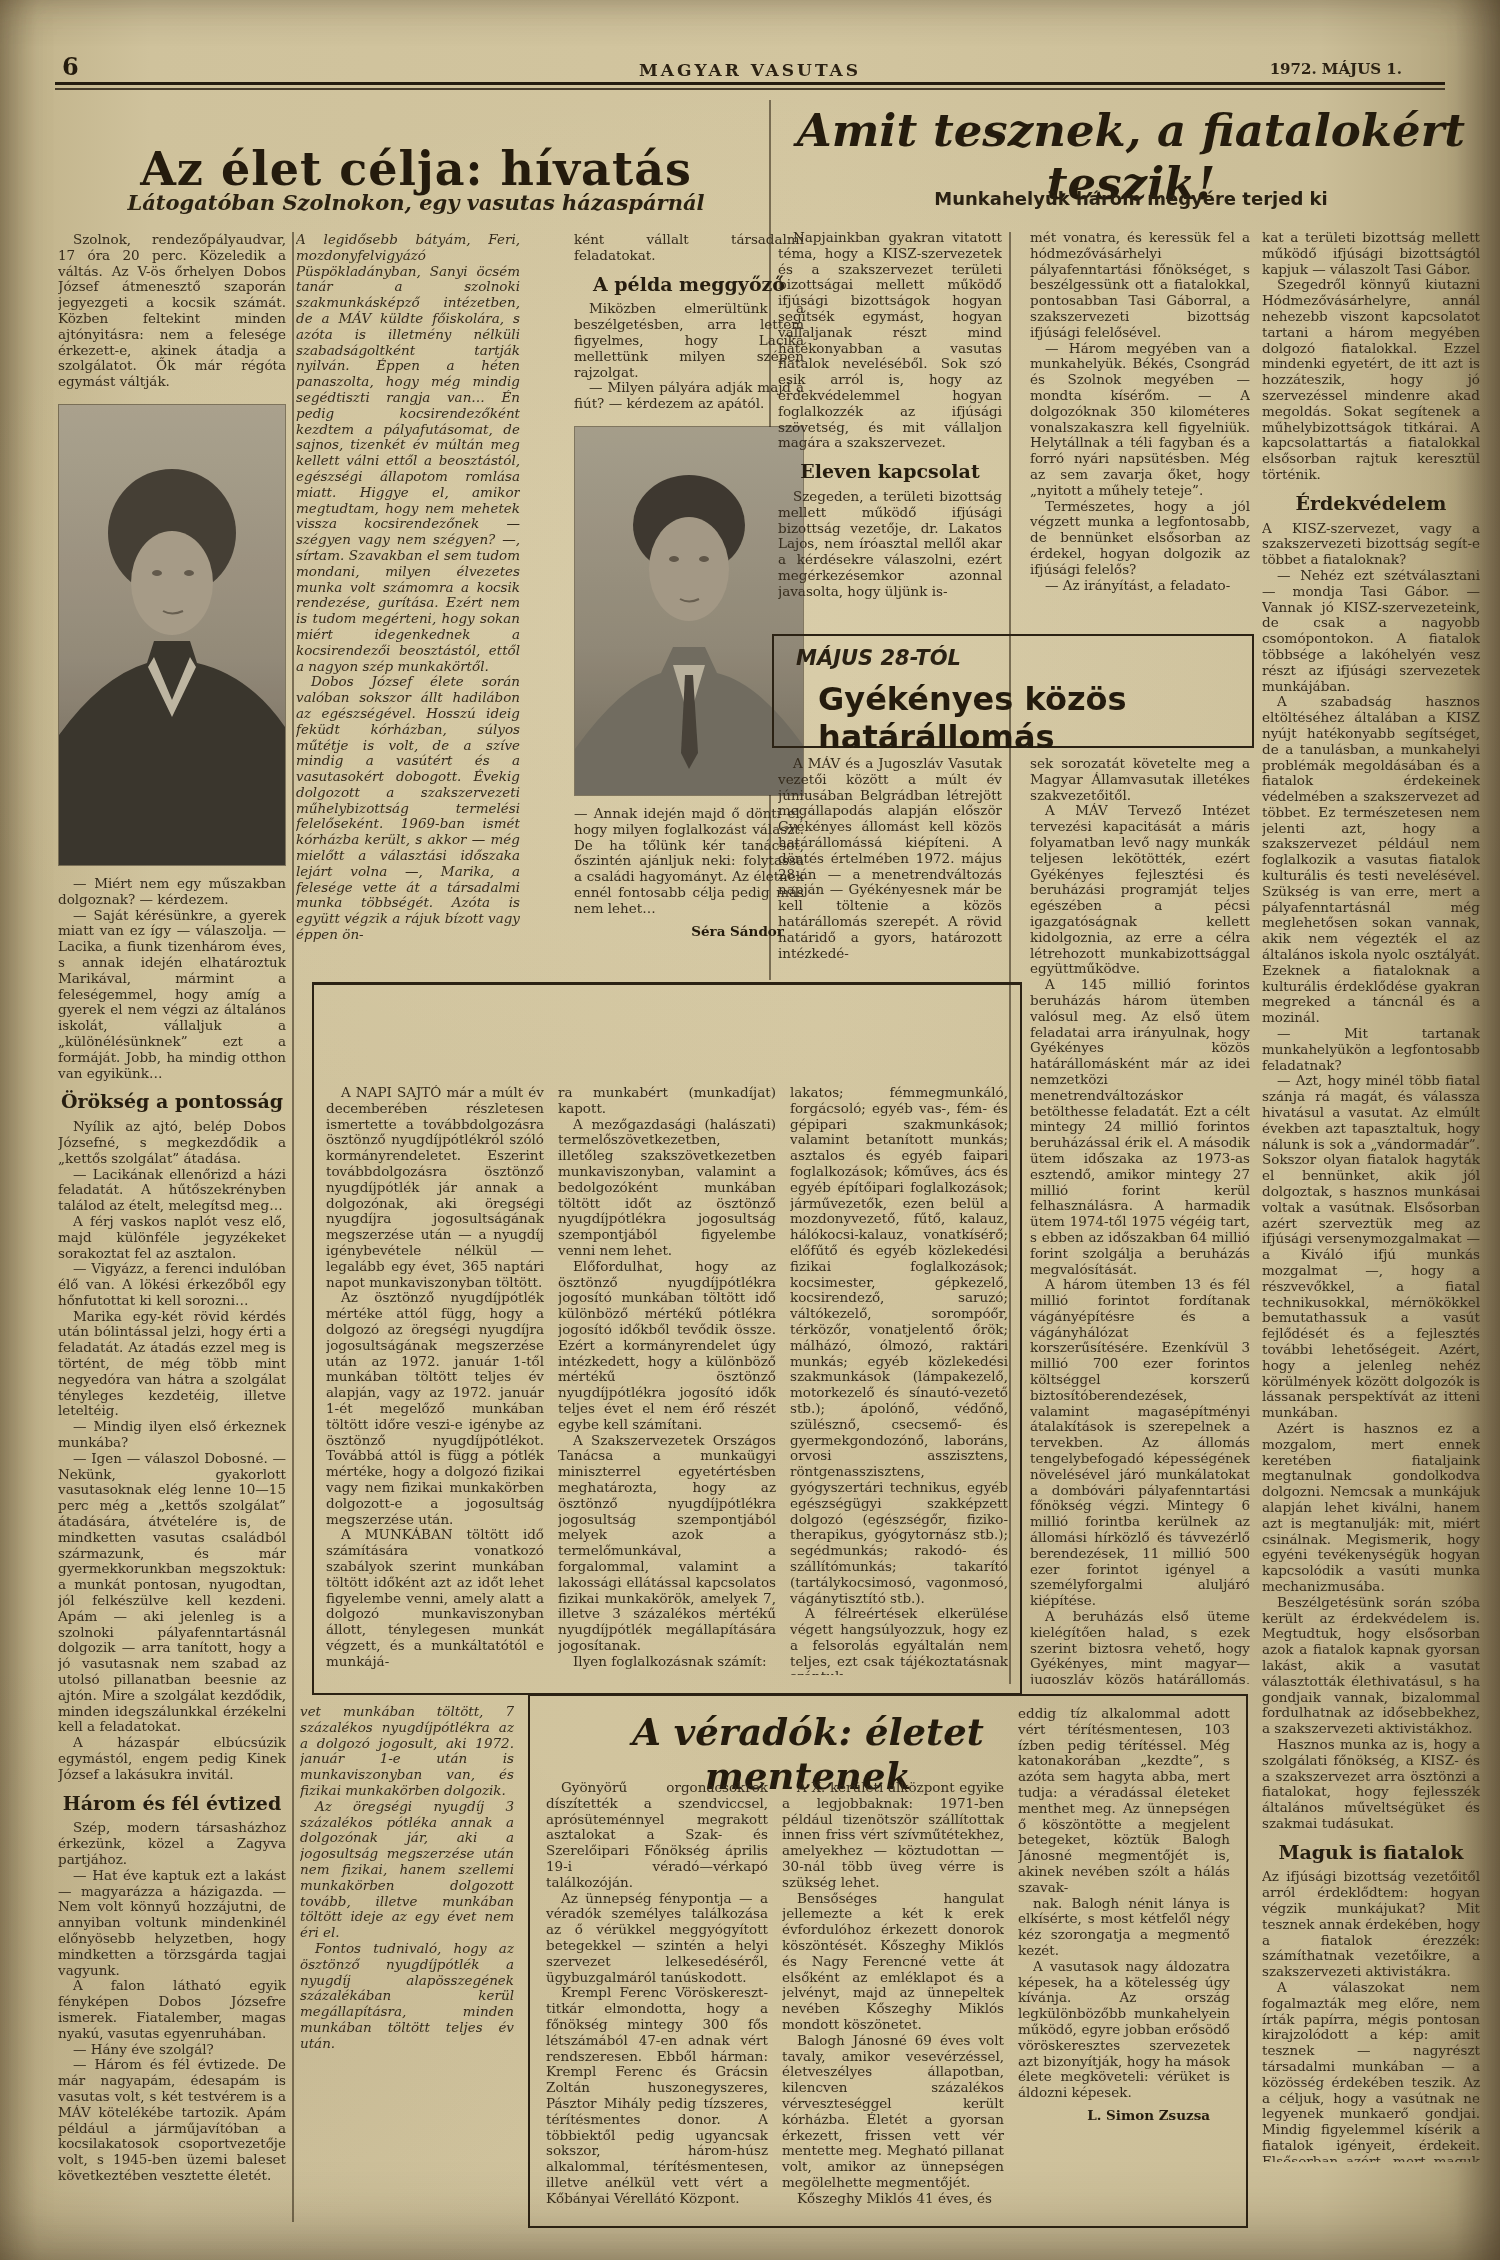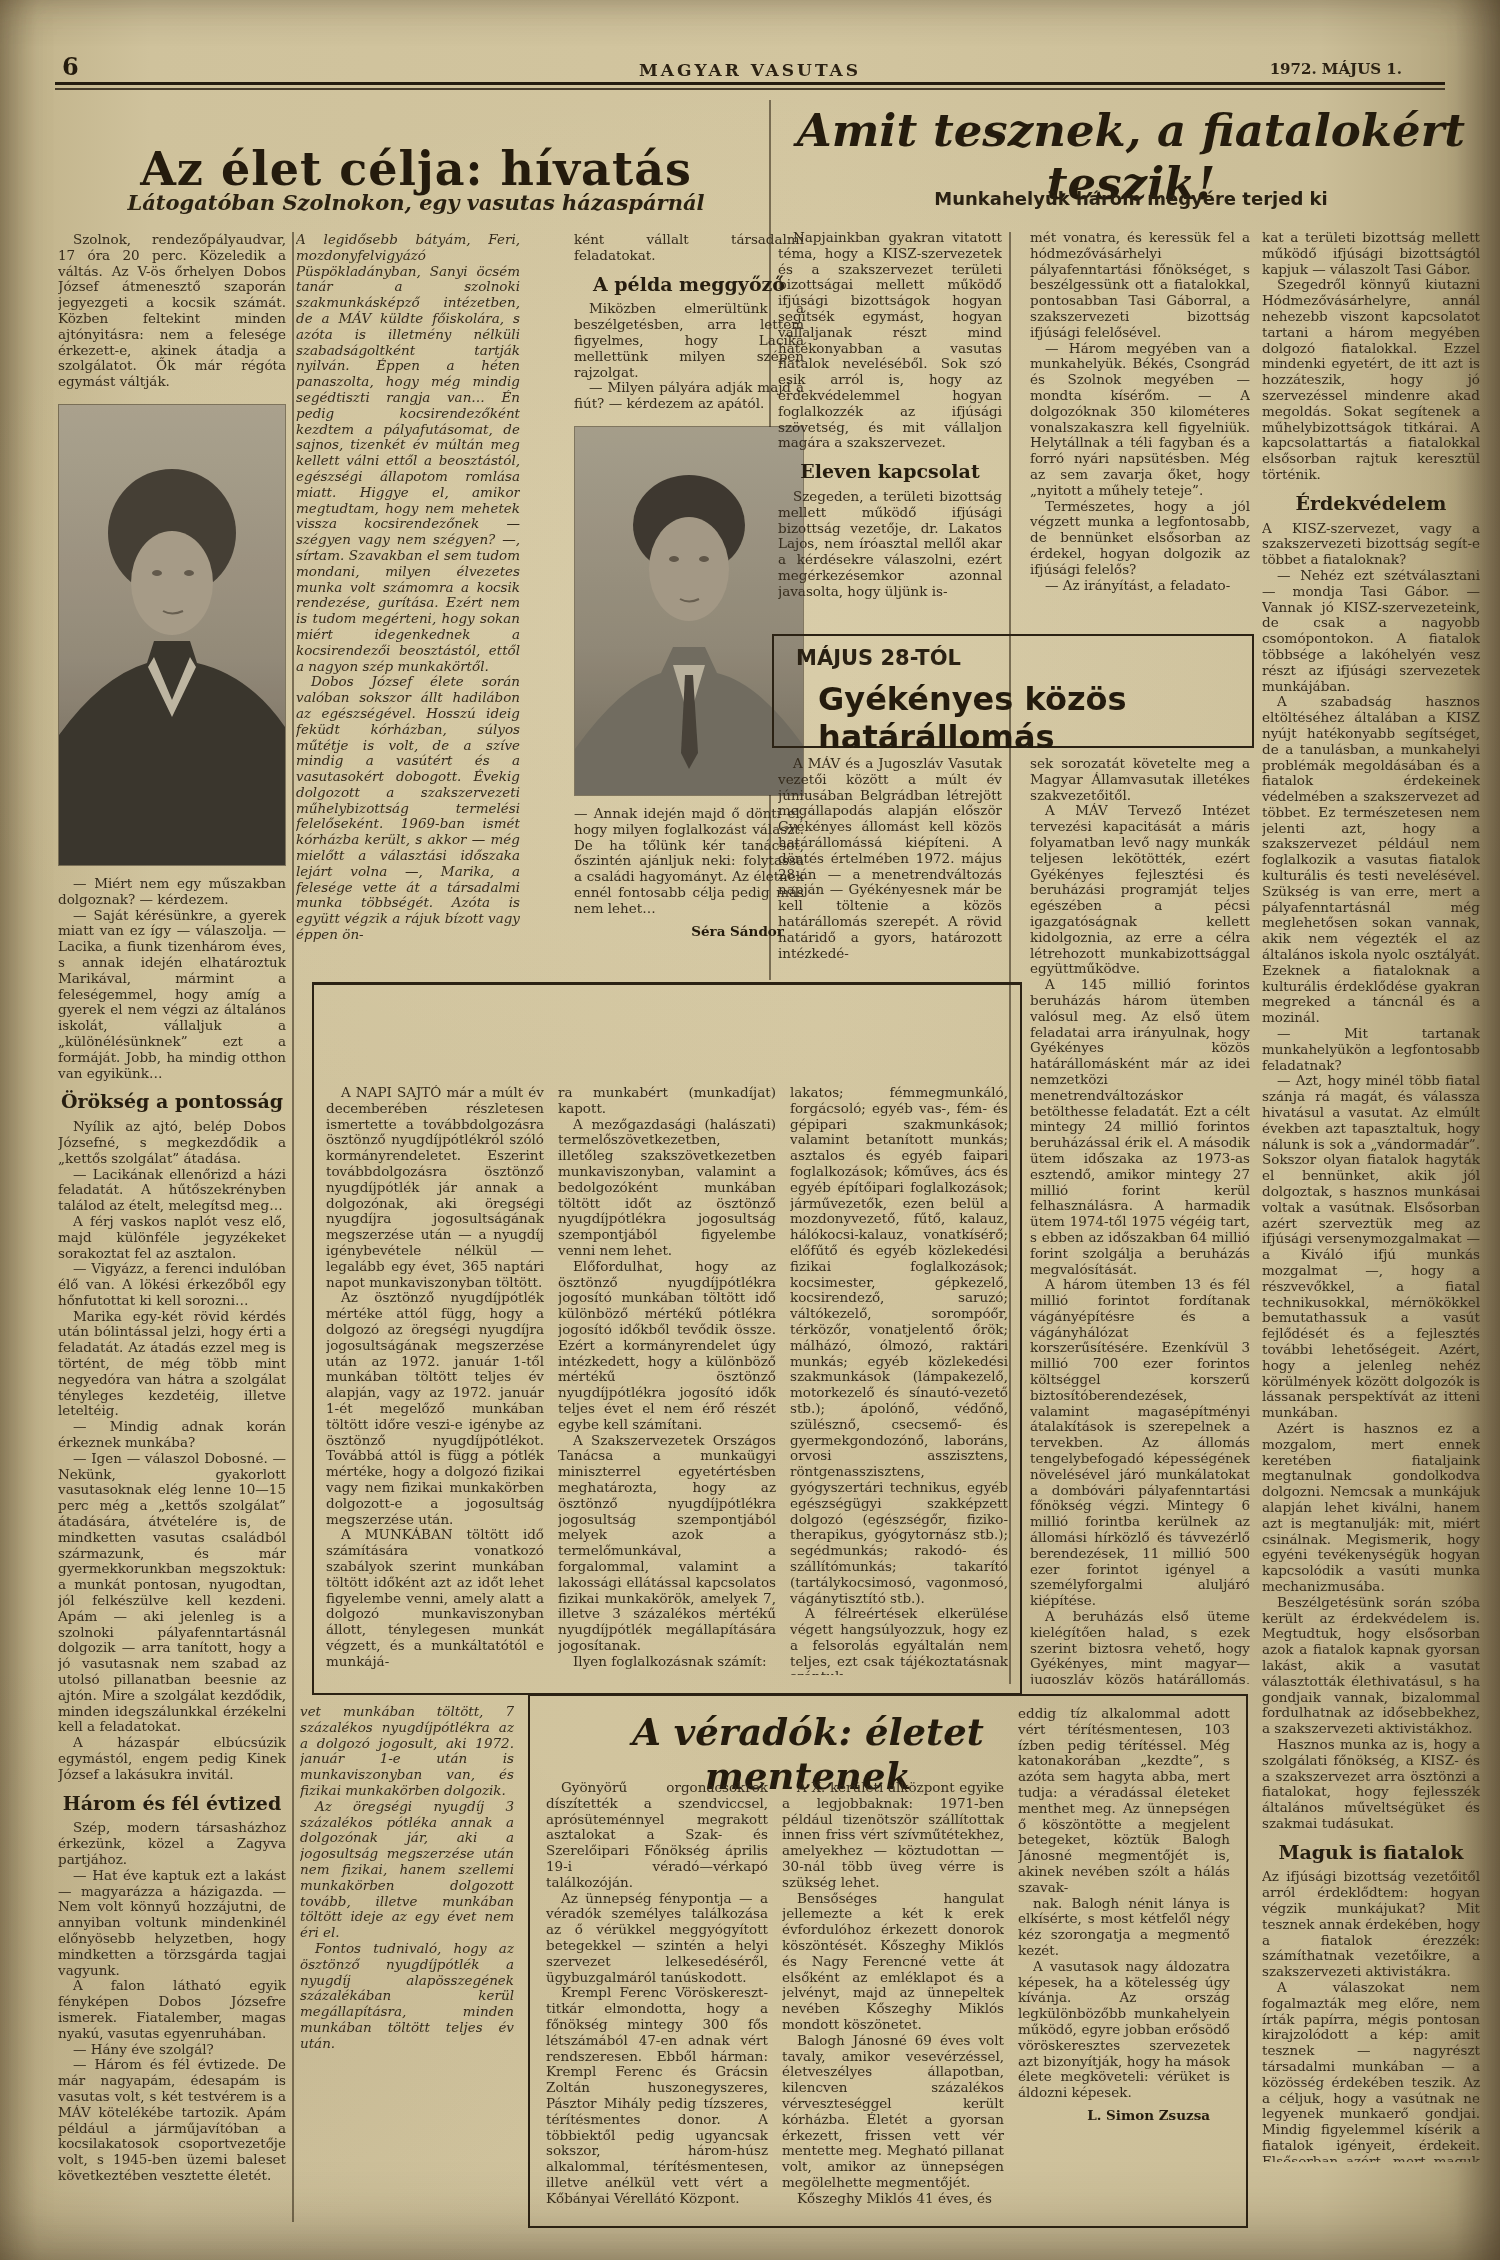--- a/index.html
+++ b/index.html
@@ -33,21 +33,21 @@
   .hl-left{position:absolute;left:70px;top:94px;width:692px;text-align:center;
     font-size:46px;font-weight:bold;letter-spacing:1px;color:#241b0d;margin-top:48px;}
   .hl-left-sub{position:absolute;left:70px;top:190px;width:692px;text-align:center;
     font-size:21px;font-weight:bold;font-style:italic;color:#2a2112;}
   .hl-right{position:absolute;left:786px;top:104px;width:690px;text-align:center;
     font-size:45px;font-weight:bold;font-style:italic;color:#241b0d;}
   .hl-right-sub{position:absolute;left:786px;top:188px;width:690px;text-align:center;
     font-family:"DejaVu Sans",sans-serif;font-size:18px;font-weight:bold;color:#2a2112;}
   .box{position:absolute;border:2px solid #2b2214;}
   .gyek-kick{position:absolute;left:22px;top:10px;font-family:"DejaVu Sans",sans-serif;
-    font-weight:bold;font-size:21px;color:#2a2113;text-align:center;}
+    font-weight:bold;font-style:italic;font-size:21px;color:#2a2113;text-align:center;}
   .gyek-hl{position:absolute;left:44px;top:44px;width:420px;font-family:"DejaVu Sans",sans-serif;
     font-weight:bold;font-size:32px;color:#241b0d;}
   .ny-hl{position:absolute;left:14px;top:12px;width:676px;font-family:"DejaVu Sans",sans-serif;
     font-weight:bold;font-size:40px;letter-spacing:-1px;color:#241b0d;}
   .ver-hl{position:absolute;left:16px;top:14px;width:524px;text-align:center;
     font-size:37px;font-weight:bold;font-style:italic;color:#241b0d;}
   .photo{border:1px solid rgba(40,30,15,.5);display:block;margin:14px 0 10px;
     filter:saturate(.7) contrast(.95);}
   .photo svg{display:block;}
 </style>
@@ -97,21 +97,21 @@
         <p>— Miért nem egy műszakban dolgoznak? — kérdezem.</p>
         <p>— Saját kérésünkre, a gyerek miatt van ez így — válaszolja. — Lacika, a fiunk tizenhárom éves, s annak idején elhatároztuk Marikával, mármint a feleségemmel, hogy amíg a gyerek el nem végzi az általános iskolát, vállaljuk a „különélésünknek” ezt a formáját. Jobb, ha mindig otthon van egyikünk…</p>
       </div>
     <h4 class="h4sub">Örökség a pontosság</h4>
     <div class="blk">
         <p>Nyílik az ajtó, belép Dobos Józsefné, s megkezdődik a „kettős szolgálat” átadása.</p>
         <p>— Lacikának ellenőrizd a házi feladatát. A hűtőszekrényben találod az ételt, melegítsd meg…</p>
         <p>A férj vaskos naplót vesz elő, majd különféle jegyzékeket sorakoztat fel az asztalon.</p>
         <p>— Vigyázz, a ferenci indulóban élő van. A lökési érkezőből egy hőnfutottat ki kell sorozni…</p>
         <p>Marika egy-két rövid kérdés után bólintással jelzi, hogy érti a feladatát. Az átadás ezzel meg is történt, de még több mint negyedóra van hátra a szolgálat tényleges kezdetéig, illetve leteltéig.</p>
-        <p>— Mindig adnak korán érkeznek munkába?</p>
+        <p>— Mindig ilyen első érkeznek munkába?</p>
         <p>— Igen — válaszol Dobosné. — Nekünk, gyakorlott vasutasoknak elég lenne 10—15 perc még a „kettős szolgálat” átadására, átvételére is, de mindketten vasutas családból származunk, és már gyermekkorunkban megszoktuk: a munkát pontosan, nyugodtan, jól felkészülve kell kezdeni. Apám — aki jelenleg is a szolnoki pályafenntartásnál dolgozik — arra tanított, hogy a jó vasutasnak nem szabad az utolsó pillanatban beesnie az ajtón. Mire a szolgálat kezdődik, minden idegszálunkkal érzékelni kell a feladatokat.</p>
         <p>A házaspár elbúcsúzik egymástól, engem pedig Kinek József a lakásukra invitál.</p>
       </div>
     <h4 class="h4sub">Három és fél évtized</h4>
     <div class="blk">
         <p>Szép, modern társasházhoz érkezünk, közel a Zagyva partjához.</p>
         <p>— Hat éve kaptuk ezt a lakást — magyarázza a házigazda. — Nem volt könnyű hozzájutni, de annyiban voltunk mindenkinél előnyösebb helyzetben, hogy mindketten a törzsgárda tagjai vagyunk.</p>
         <p>A falon látható egyik fényképen Dobos Józsefre ismerek. Fiatalember, magas nyakú, vasutas egyenruhában.</p>
         <p>— Hány éve szolgál?</p>
         <p>— Három és fél évtizede. De már nagyapám, édesapám is vasutas volt, s két testvérem is a MÁV kötelékébe tartozik. Apám például a járműjavítóban a kocsilakatosok csoportvezetője volt, s 1945-ben üzemi baleset következtében vesztette életét.</p>

